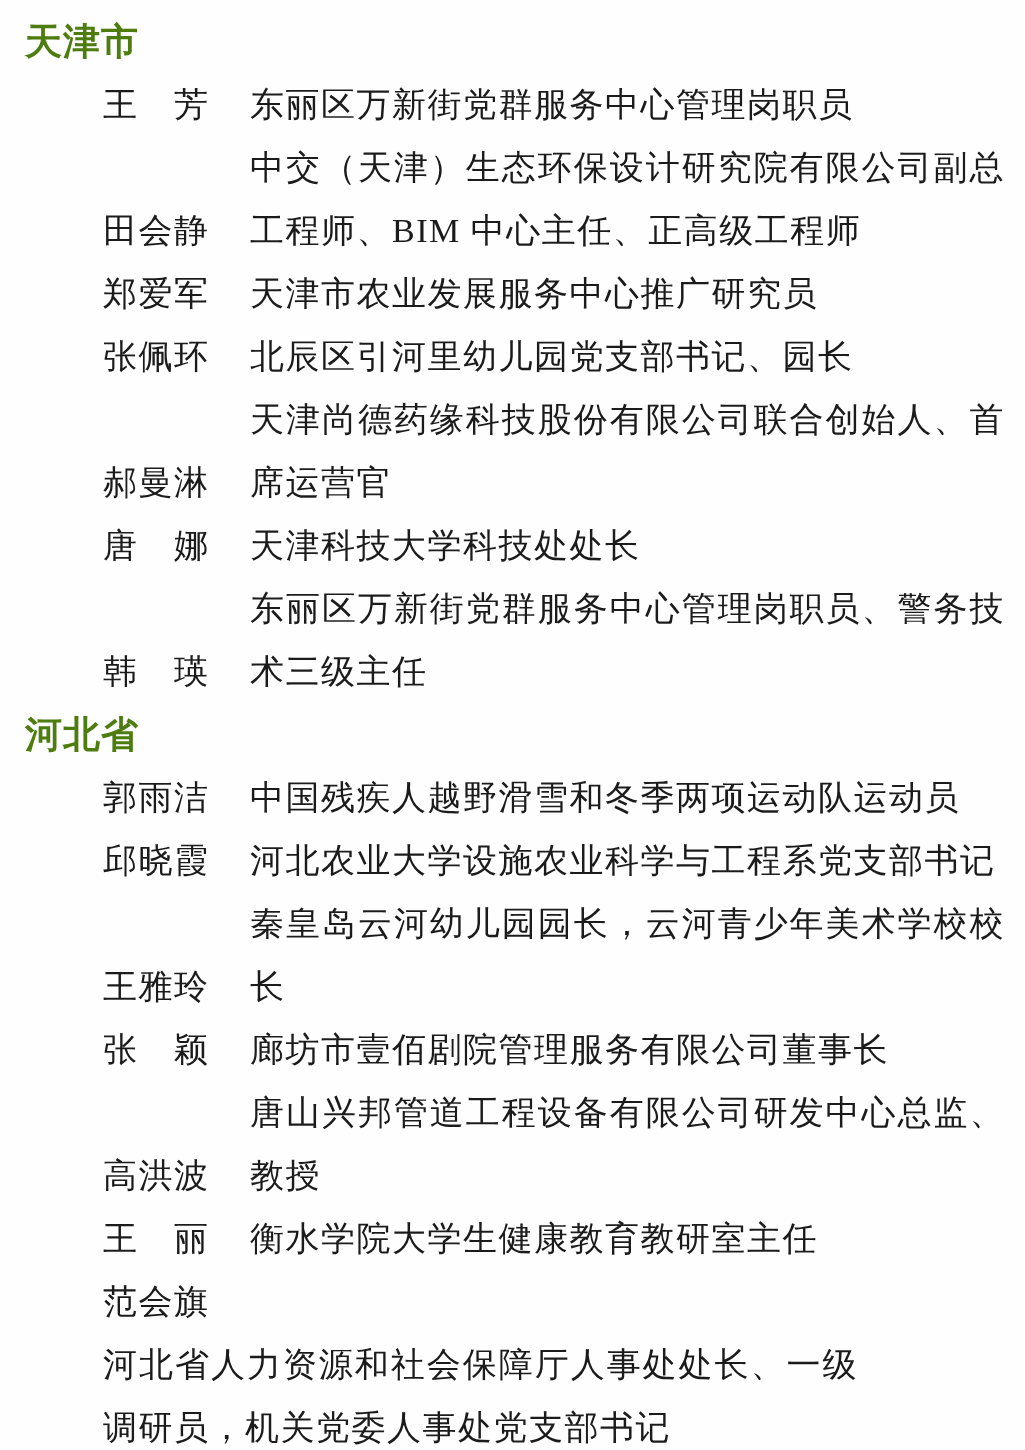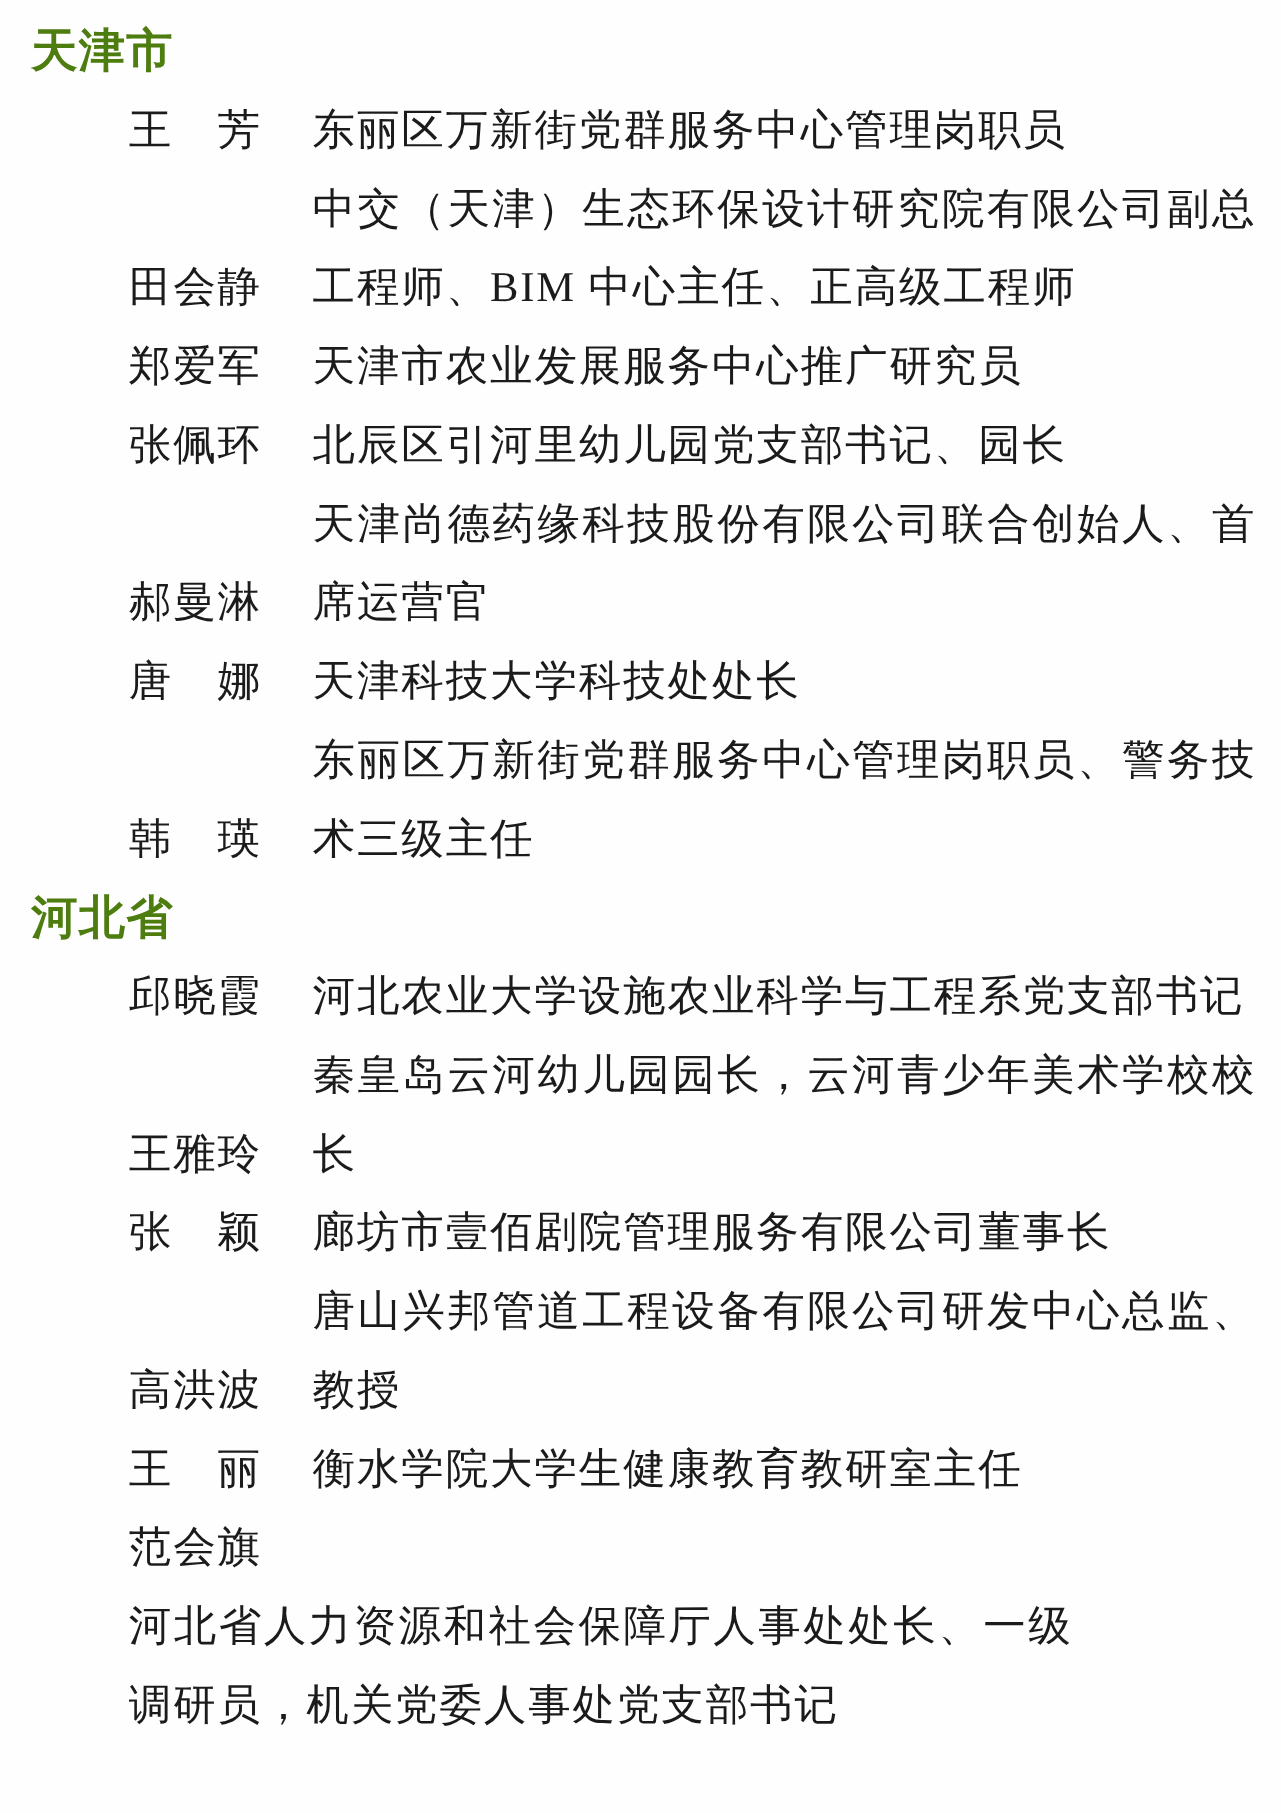--- a/index.html
+++ b/index.html
@@ -78,20 +78,24 @@
     <div class="entry">
       <div class="entry-name">韩　瑛</div>
       <div class="entry-title">东丽区万新街党群服务中心管理岗职员、警务技术三级主任</div>
     </div>
   </div>
 
   <div class="section">
     <div class="section-header">河北省</div>
 
     <div class="entry">
+      <div class="entry-name">郭雨洁</div>
+      <div class="entry-title">中国残疾人越野滑雪和冬季两项运动队运动员</div>
+    </div>
+    <div class="entry">
       <div class="entry-name">邱晓霞</div>
       <div class="entry-title">河北农业大学设施农业科学与工程系党支部书记</div>
     </div>
     <div class="entry">
       <div class="entry-name">王雅玲</div>
       <div class="entry-title">秦皇岛云河幼儿园园长，云河青少年美术学校校长</div>
     </div>
     <div class="entry">
       <div class="entry-name">张　颖</div>
       <div class="entry-title">廊坊市壹佰剧院管理服务有限公司董事长</div>

